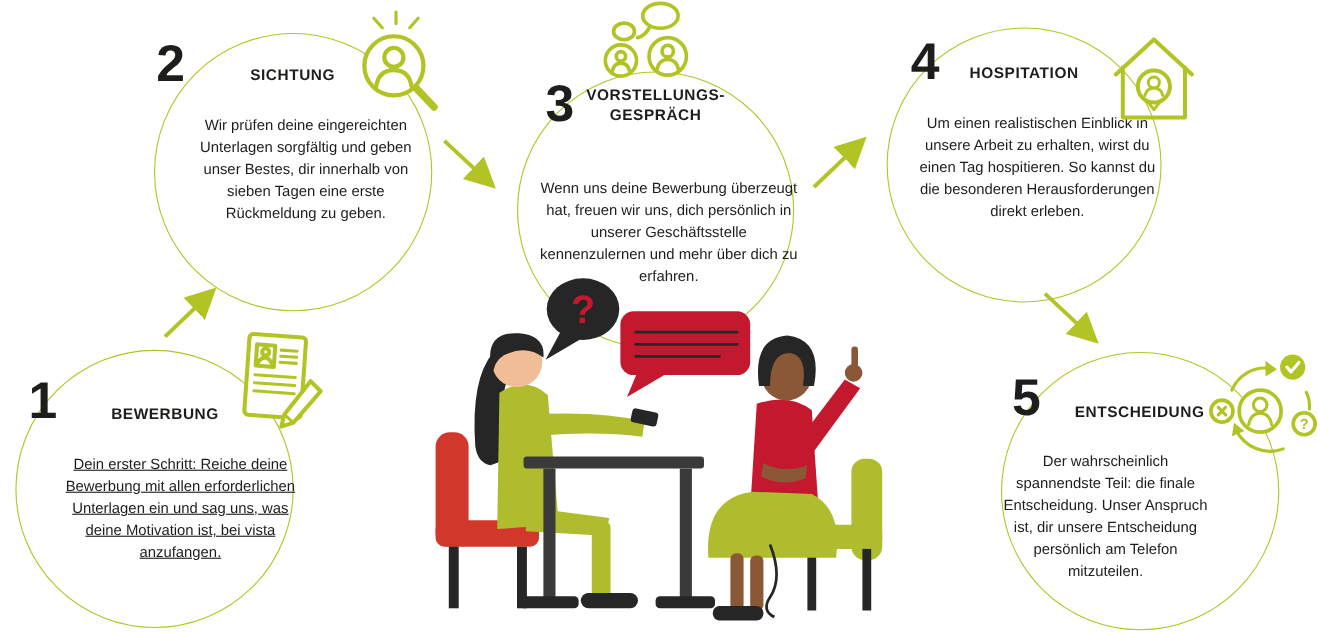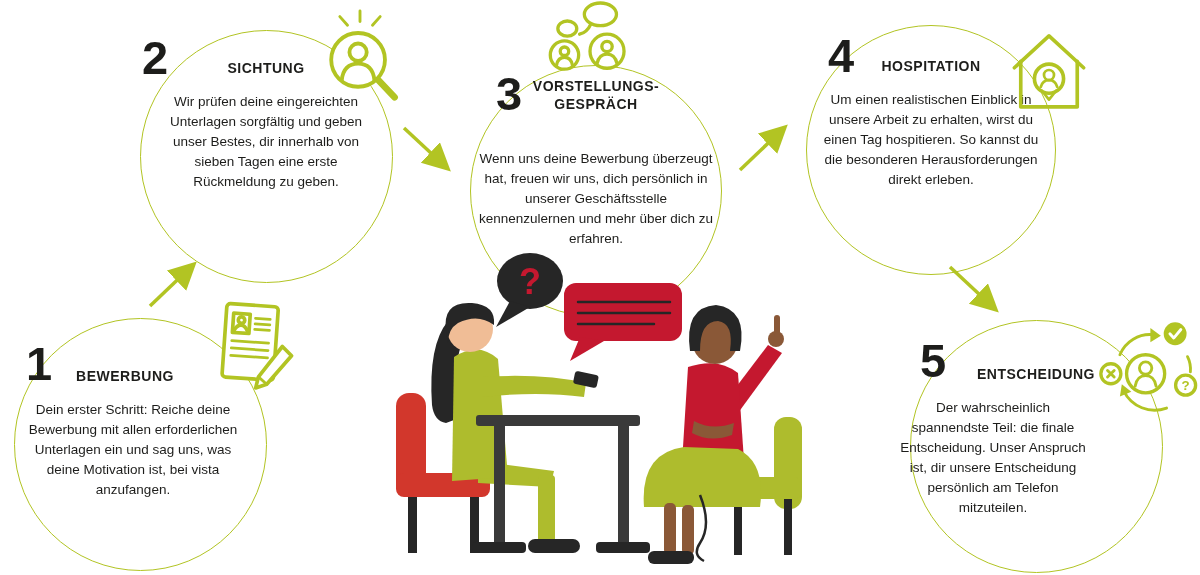--- a/index.html
+++ b/index.html
@@ -9,28 +9,28 @@
     --text:#1d1d1b;
   }
   *{box-sizing:border-box;}
   body{margin:0;background:#fff;font-family:"Liberation Sans",sans-serif;}
   .canvas{position:relative;width:1200px;height:575px;background:#fff;overflow:hidden;}
 
   .circle{position:absolute;border:1.5px solid var(--lime,#b2c423);border-radius:50%;}
   .num{position:absolute;font-size:47px;font-weight:700;color:var(--text,#1d1d1b);line-height:1;}
   .title{position:absolute;margin:0;font-size:14px;font-weight:700;letter-spacing:.5px;
          color:var(--text,#1d1d1b);text-align:center;line-height:1.25;}
-  .body{position:absolute;margin:0;font-size:13.5px;line-height:20px;color:var(--text,#1d1d1b);
+  .body{position:absolute;margin:12px;font-size:13.5px;line-height:20px;color:var(--text,#1d1d1b);
         text-align:center;}
 
   
   .c1{left:14px;top:318px;width:253px;height:253px;}
   .n1{left:26px;top:340px;}
-  .t1{left:20px;top:368px;width:210px;}
-  .b1{left:27px;top:400px;width:212px;}
+  .t1{left:45px;top:368px;width:210px;}
+  .b1{left:46px;top:400px;width:212px;text-decoration:underline;}
 
   .c2{left:140px;top:30px;width:253px;height:253px;}
   .n2{left:142px;top:34px;}
   .t2{left:161px;top:60px;width:210px;}
   .b2{left:160px;top:92px;width:212px;}
 
   .c3{left:470px;top:65px;width:252px;height:252px;}
   .n3{left:496px;top:70px;}
   .t3{left:506px;top:78px;width:180px;}
   .b3{left:476px;top:149px;width:240px;}

